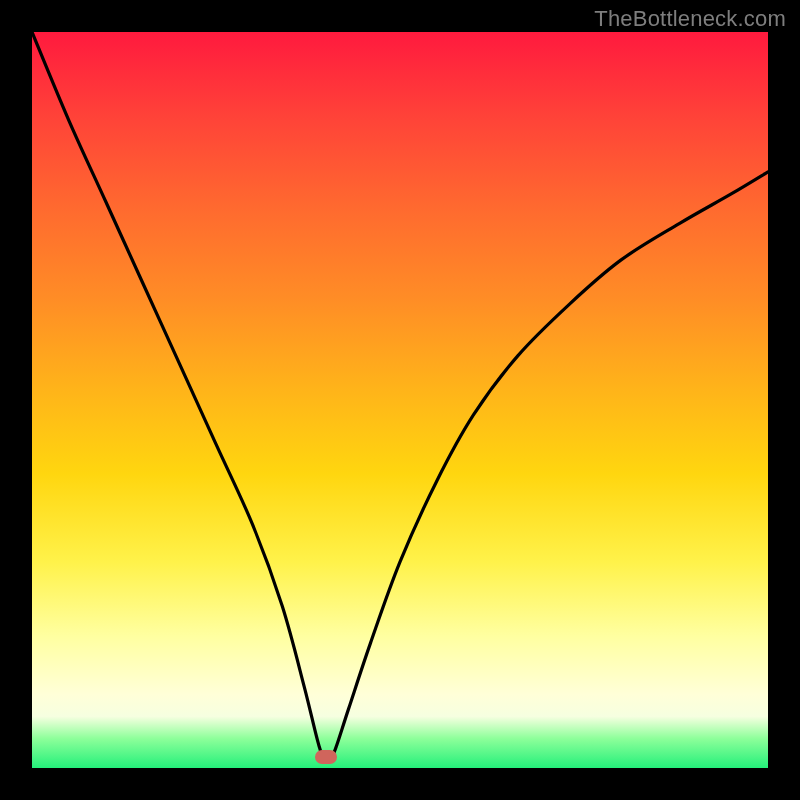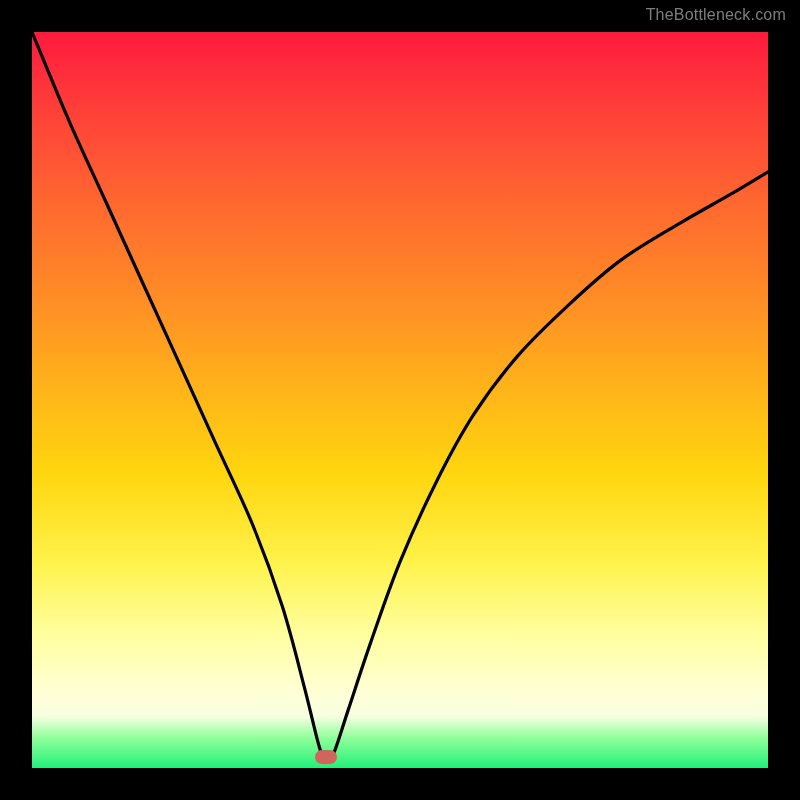--- a/index.html
+++ b/index.html
@@ -52,21 +52,21 @@
     height: 14px;
     border-radius: 8px;
     background: #d0655c;
     transform: translate(-50%, -50%);
   }
   .watermark {
     position: absolute;
     top: 6px;
     right: 14px;
     color: #7e7e7e;
-    font-size: 16px;
+    font-size: 22px;
     font-weight: 500;
     letter-spacing: 0.2px;
     user-select: none;
   }
 </style>
 </head>
 <body>
 
 <div class="frame">
 

